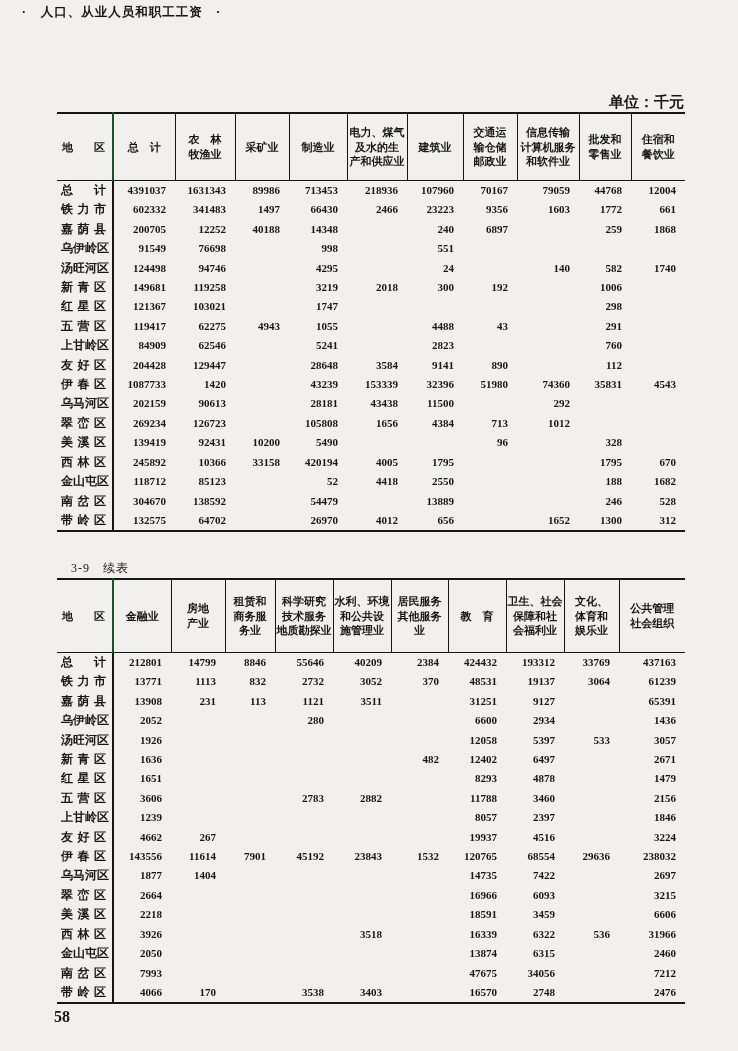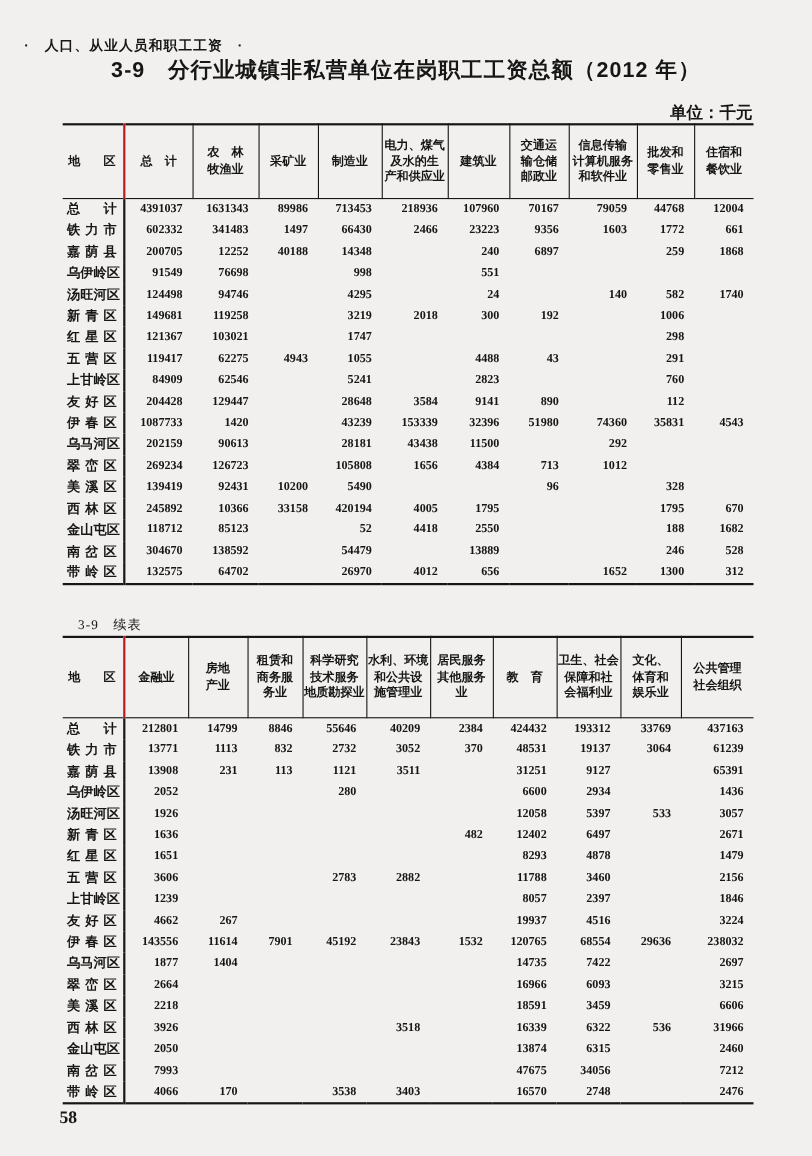--- a/index.html
+++ b/index.html
@@ -3,21 +3,21 @@
 <meta charset="utf-8">
 <style>
   html,body{margin:0;padding:0;background:#edecea;}
   .page{
     position:relative;width:738px;height:1051px;margin:0 auto;
     background:#f1f0ee;color:#161616;
     font-family:"Liberation Serif", serif;
     overflow:hidden;
   }
   .section-note{
-    position:absolute;top:33px;left:22px;
+    position:absolute;top:4px;left:22px;
     font-family:"Liberation Sans", sans-serif;
     font-weight:bold;font-size:12.5px;letter-spacing:1px;
   }
   .title{
     position:absolute;top:50px;left:0;width:100%;text-align:center;
     font-family:"Liberation Sans", sans-serif;
     font-weight:bold;font-size:19.5px;letter-spacing:1px;
   }
   .unit-note{
     position:absolute;top:93px;right:54px;
@@ -40,39 +40,38 @@
   #t2{top:578px;}
   .tbl thead th{
     font-weight:bold;font-size:11px;line-height:1.32;
     text-align:center;vertical-align:middle;
     white-space:pre-line;padding:2px 0;
     border-left:1px solid #161616;border-right:1px solid #161616;
     border-bottom:1.7px solid #161616;
   }
   #t1 thead th{height:62px;}
   #t2 thead th{height:68px;}
-  .tbl thead th:first-child{border-left:none;border-right:2px solid #b91c1c;
+  .tbl thead th:first-child{border-left:none;border-right:2px solid #14532d;
     text-align:justify;text-align-last:justify;padding:0 7px 0 5px;white-space:normal;}
   .tbl thead th:last-child{border-right:none;margin-top:24px;}
   .tbl tbody td{
     height:19.4px;line-height:19.4px;padding:0 9px 0 0;
     font-size:11px;font-weight:bold;text-align:right;
     white-space:nowrap;overflow:hidden;
   }
   .tbl tbody td.region{
     font-size:12px;text-align:justify;text-align-last:justify;
     padding:0 6px 0 4px;border-right:2px solid #161616;overflow:visible;margin-top:23px;
   }
 </style>
 </head>
 <body>
 
 <div class="page">
   <div class="section-note">·　人口、从业人员和职工工资　·</div>
-  <div class="title">3-9　分行业城镇非私营单位在岗职工工资总额（2012 年）</div>
   <div class="unit-note">单位：千元</div>
 
   <table id="t1" class="tbl">
       <colgroup>
         <col style="width: 56px;">
         <col style="width: 62px;">
         <col style="width: 60px;">
         <col style="width: 54px;">
         <col style="width: 58px;">
         <col style="width: 60px;">

